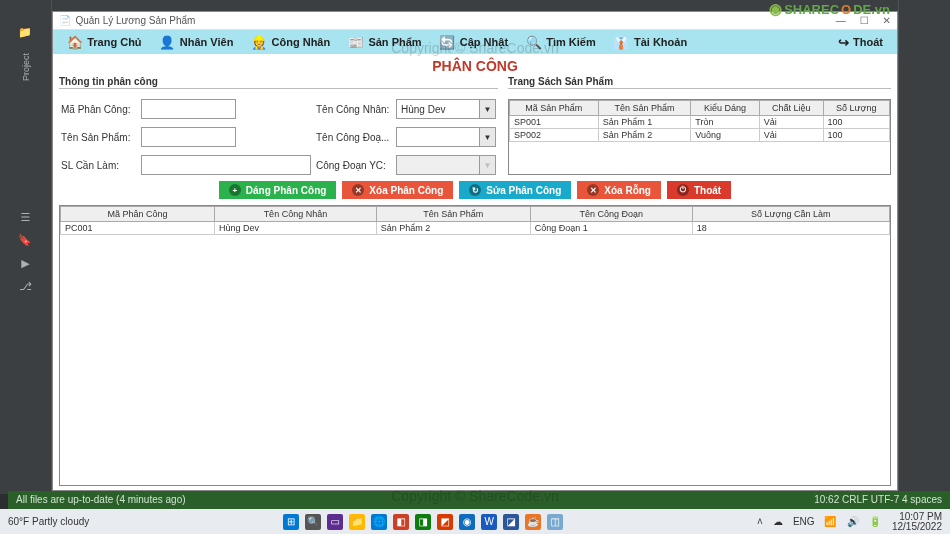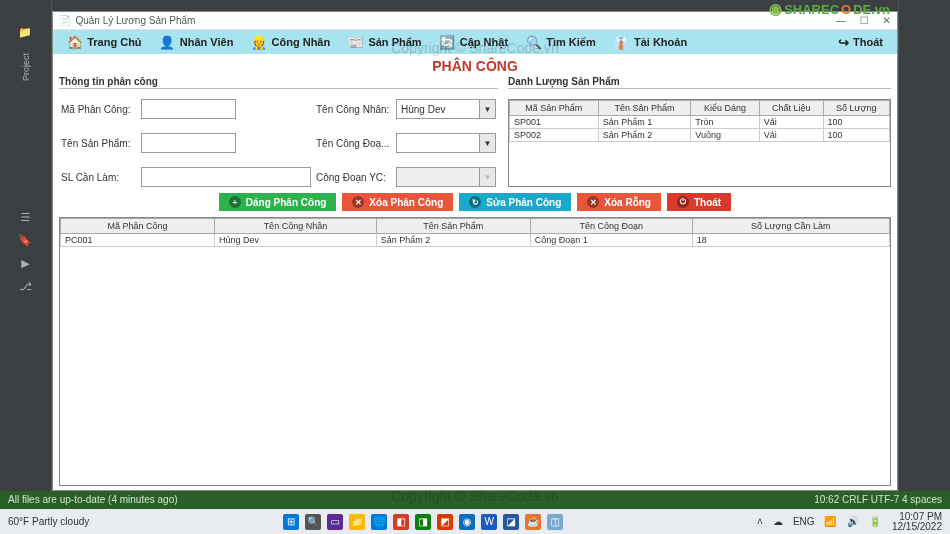--- a/index.html
+++ b/index.html
@@ -11,21 +11,21 @@
   height: 534px;
   overflow: hidden;
   position: relative;
   color: #333;
 }
 .ide-bg { position: absolute; inset: 0; background: #2b2d30; }
 .ide-left { position: absolute; left: 0; top: 0; bottom: 40px; width: 52px; background: #3c3f41; border-right: 1px solid #4e5254; }
 .ide-left .icon-col { display: flex; flex-direction: column; align-items: center; gap: 10px; padding-top: 26px; color: #a9b0b6; }
 .ide-right { position: absolute; right: 0; top: 0; bottom: 40px; width: 52px; background: #3c3f41; border-left: 1px solid #4e5254; }
 .ide-top { position: absolute; left: 0; right: 0; top: 0; height: 11px; background: #3c3f41; color: #a9b0b6; font-size: 10px; padding-left: 6px; }
-.ide-status { position: absolute; left: 0; right: 0; bottom: 25px; height: 18px; background: #2a5f2a; color: #cfe5cf; font-size: 10px; line-height: 18px; padding: 0 8px; display: flex; justify-content: space-between; }
+.ide-status { position: absolute; left: 8px; right: 0; bottom: 25px; height: 18px; background: #2a5f2a; color: #cfe5cf; font-size: 10px; line-height: 18px; padding: 0 8px; display: flex; justify-content: space-between; }
 .taskbar { position: absolute; left: 0; right: 0; bottom: 0; height: 25px; background: #e8ecf0; display: flex; align-items: center; justify-content: space-between; padding: 0 8px; font-size: 10px; color: #333; }
 .taskbar-center { display: flex; gap: 6px; }
 .taskbar-icon { width: 16px; height: 16px; border-radius: 2px; display: inline-flex; align-items: center; justify-content: center; font-size: 10px; color: #fff; }
 .watermark { position: absolute; left: 50%; bottom: 30px; transform: translateX(-50%); font-size: 14px; color: rgba(0,0,0,0.18); font-weight: 500; pointer-events: none; }
 .watermark-top { position: absolute; left: 50%; top: 40px; transform: translateX(-50%); font-size: 14px; color: rgba(0,0,0,0.18); font-weight: 500; pointer-events: none; z-index: 50; }
 .sharecode-logo { position: absolute; right: 60px; top: 0; z-index: 60; font-size: 13px; font-weight: 700; color: #5fa845; display: flex; align-items: center; gap: 2px; }
 .sharecode-logo .o { color: #e07b2a; }
 
 .app-window {
   position: absolute;
@@ -43,21 +43,21 @@
 .toolbar { height: 24px; background: #a7e4ef; display: flex; align-items: center; padding: 0 6px; gap: 2px; }
 .toolbar-item { display: flex; align-items: center; gap: 4px; padding: 0 8px; height: 100%; font-size: 11px; font-weight: 700; color: #222; cursor: pointer; }
 .toolbar-item .ti-icon { font-size: 13px; }
 .toolbar-exit { margin-left: auto; }
 .page-title { text-align: center; font-size: 14px; font-weight: 800; color: #c0392b; padding: 4px 0 2px; }
 
 .content { flex: 1; display: flex; flex-direction: column; padding: 0 6px 4px; overflow: hidden; }
 .top-area { display: flex; gap: 10px; }
 .form-panel { flex: 1.05; display: flex; flex-direction: column; }
 .panel-header { font-size: 10px; font-weight: 700; color: #333; border-bottom: 1px solid #bbb; padding-bottom: 1px; margin-bottom: 10px; }
-.form-rows { display: flex; flex-direction: column; gap: 14px; padding: 0 2px; }
+.form-rows { display: flex; flex-direction: column; gap: 8px; padding: 0 2px; }
 .form-row { display: flex; align-items: center; gap: 20px; }
 .field { display: flex; align-items: center; gap: 6px; }
 .field label { width: 74px; font-size: 10px; white-space: nowrap; }
 .field input, .field .combo { width: 95px; height: 20px; border: 1px solid #9a9a9a; padding: 0 4px; font-size: 10px; background: #fff; }
 .field.wide input { width: 170px; background: #fff; }
 .combo { position: relative; display: flex; align-items: center; width: 100px !important; }
 .combo .combo-btn { position: absolute; right: 0; top: 0; bottom: 0; width: 16px; background: #e8e8e8; border-left: 1px solid #9a9a9a; display: flex; align-items: center; justify-content: center; font-size: 8px; }
 .combo.disabled { background: #efefef; color: #999; }
 .combo.disabled .combo-btn { color: #bbb; }
 
@@ -190,21 +190,21 @@
               <div class="combo disabled">
                   <span></span>
                   <div class="combo-btn">▼</div>
                 </div>
             </div>
           </div>
         </div>
       </div>
 
       <div class="list-panel">
-        <div class="panel-header">Danh Lượng Sản Phẩm</div>
+        <div class="panel-header">Trang Sách Sản Phẩm</div>
         <div class="table-wrap" style="height:140px;">
           <table>
             <thead>
                 <tr id="prod-head">
                   <th>Mã Sản Phẩm</th>
                   <th>Tên Sản Phẩm</th>
                   <th>Kiểu Dáng</th>
                   <th>Chất Liệu</th>
                   <th>Số Lượng</th>
                 </tr>

